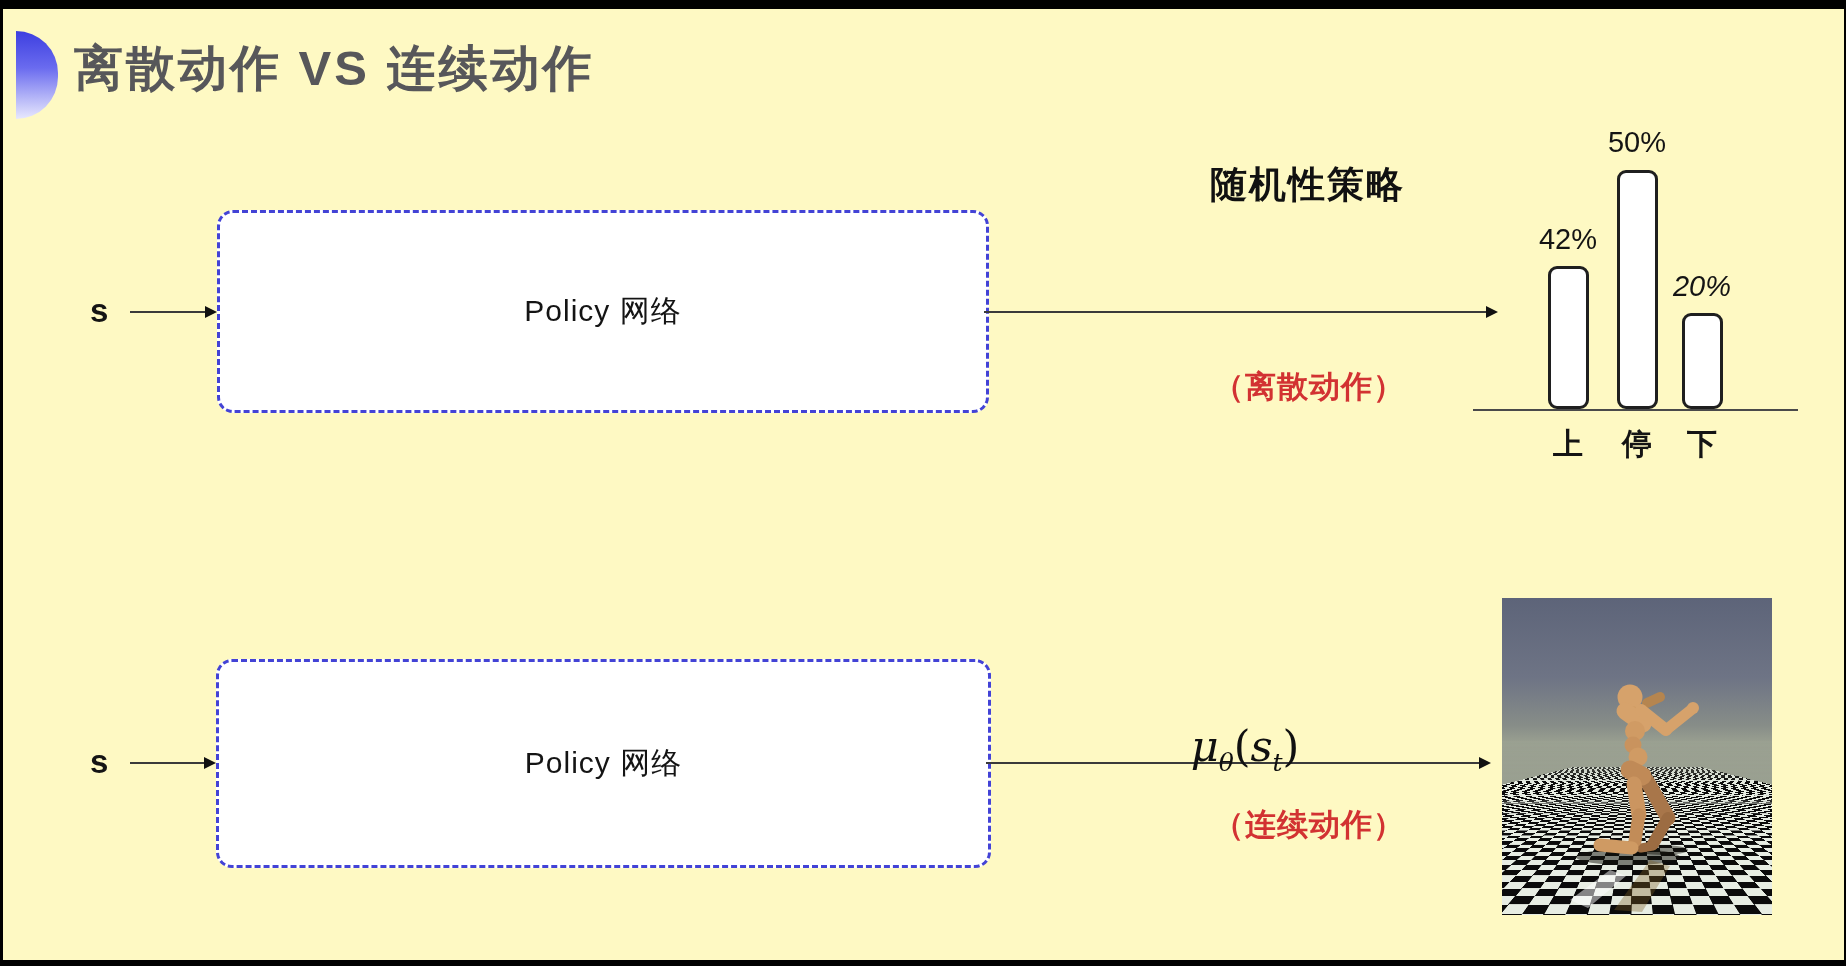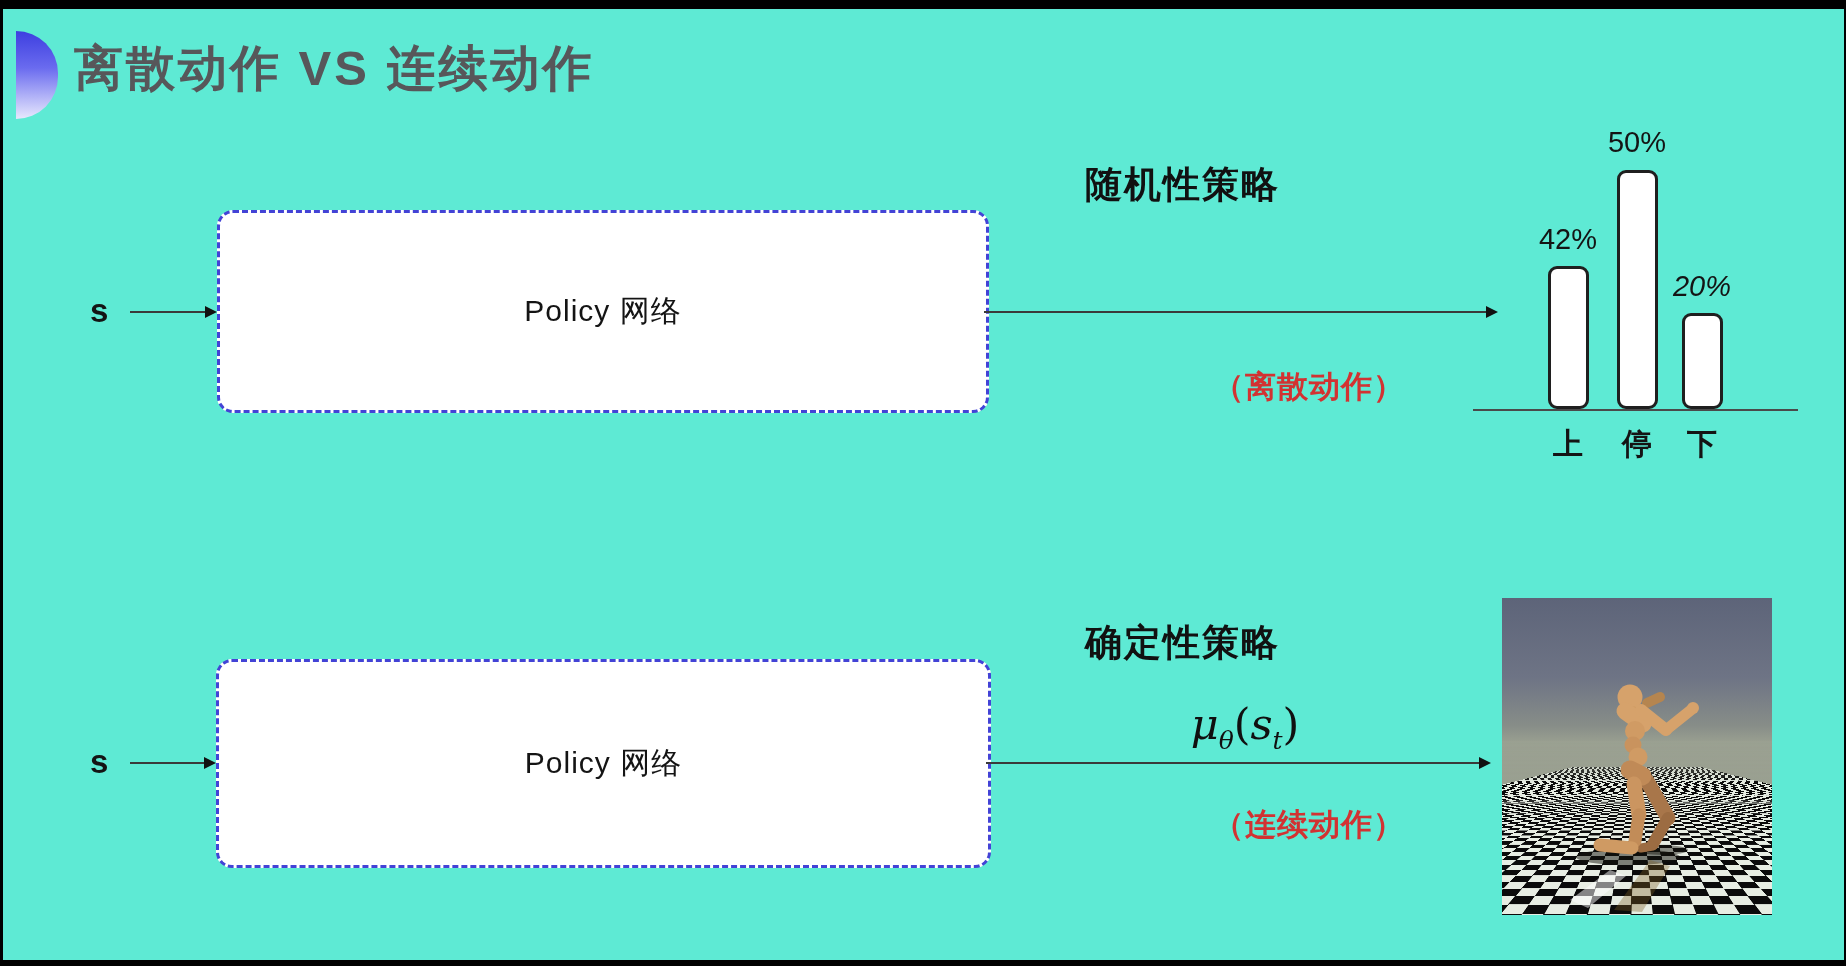--- a/index.html
+++ b/index.html
@@ -1,17 +1,17 @@
 <!DOCTYPE html>
 <html><head>
 <meta charset="utf-8">
 <style>
   html,body{margin:0;padding:0;width:1846px;height:966px;overflow:hidden;background:#000;}
   body{font-family:"Liberation Sans","DejaVu Sans",sans-serif;}
-  .slide{position:absolute;left:0;top:0;width:1846px;height:966px;background:#5eead4;}
+  .slide{position:absolute;left:0;top:0;width:1846px;height:966px;background:#fef9c3;}
   
   .frame-edge{position:absolute;background:#000;z-index:50;}
   .frame-top{left:0;top:0;width:1846px;height:9px;}
   .frame-bottom{left:0;top:960px;width:1846px;height:6px;}
   .frame-left{left:0;top:0;width:3px;height:966px;}
   .frame-right{left:1844px;top:0;width:2px;height:966px;}
 
   
   .title-decor{position:absolute;left:16px;top:31px;width:42px;height:88px;
     border-radius:0 44px 44px 0 / 0 44px 44px 0;
@@ -21,21 +21,21 @@
 
   
   .s-label{position:absolute;font-size:33px;font-weight:700;color:#141414;}
   .arrow{position:absolute;height:0;border-top:2px solid #3a3a3a;}
   .arrow::after{content:"";position:absolute;right:-11px;top:-7px;width:0;height:0;
     border-left:12px solid #111;border-top:6px solid transparent;border-bottom:6px solid transparent;}
   .policy-box{position:absolute;border:3px dashed #4343d6;border-radius:16px;background:#fff;
     display:flex;align-items:center;justify-content:center;}
   .policy-box-label{font-size:30px;color:#141414;letter-spacing:1px;}
 
-  .policy-type{position:absolute;width:320px;text-align:left;font-size:37px;font-weight:600;
+  .policy-type{position:absolute;width:320px;text-align:right;font-size:37px;font-weight:600;
     color:#111;letter-spacing:2px;}
   .formula{position:absolute;width:320px;text-align:center;font-size:43px;color:#101010;
     font-family:"DejaVu Serif","Liberation Serif",serif;font-style:italic;}
   .formula sub{font-size:0.58em;font-style:italic;}
   .f-par{font-style:normal;font-weight:400;}
   .f-pipe{font-style:normal;padding:0 2px;}
   .action-note{position:absolute;width:320px;text-align:right;font-size:31px;font-weight:600;
     color:#d23232;letter-spacing:1px;}
 
   
@@ -98,23 +98,22 @@
 
   <span class="s-label" style="left:90px;top:743px;">s</span>
   <div class="arrow" style="left:130px;top:762px;width:75px;"></div>
 
   <div class="policy-box" style="left:216px;top:659px;width:769px;height:203px;">
     <span class="policy-box-label">Policy 网络</span>
   </div>
 
   <div class="arrow" style="left:986px;top:762px;width:494px;"></div>
 
-  <div class="policy-type" style="left:1085px;top:618px;">确定性策略</div>
 
-  <div class="formula" style="left:1085px;top:699px;"><span>μ</span><sub>θ</sub><span class="f-par">(</span><span>s</span><sub>t</sub><span class="f-par">)</span></div>
+  <div class="formula" style="left:1085px;top:721px;"><span>μ</span><sub>θ</sub><span class="f-par">(</span><span>s</span><sub>t</sub><span class="f-par">)</span></div>
 
   <div class="action-note" style="left:1085px;top:804px;">（连续动作）</div>
 
   <div class="sim-photo">
     <div class="sim-sky"></div>
     <div class="sim-floor">
       <div class="checker"></div>
     </div>
     <div class="horizon-haze"></div>
     <svg class="humanoid-svg" viewBox="0 0 270 317">

